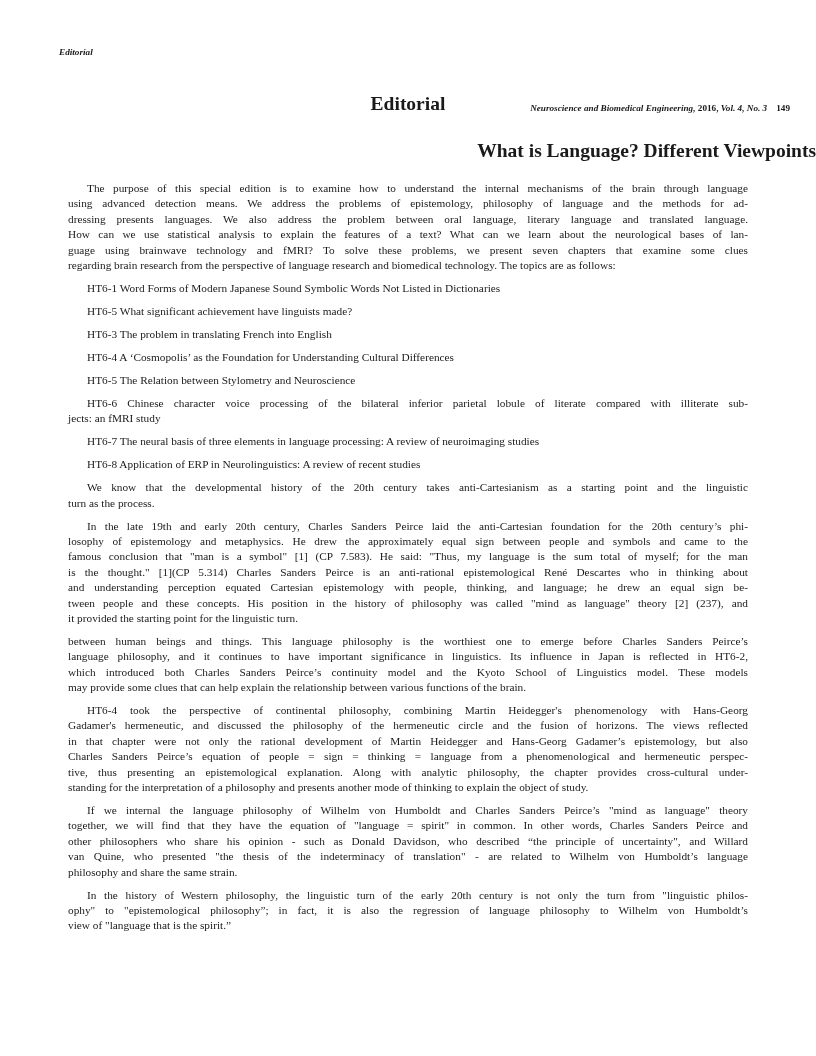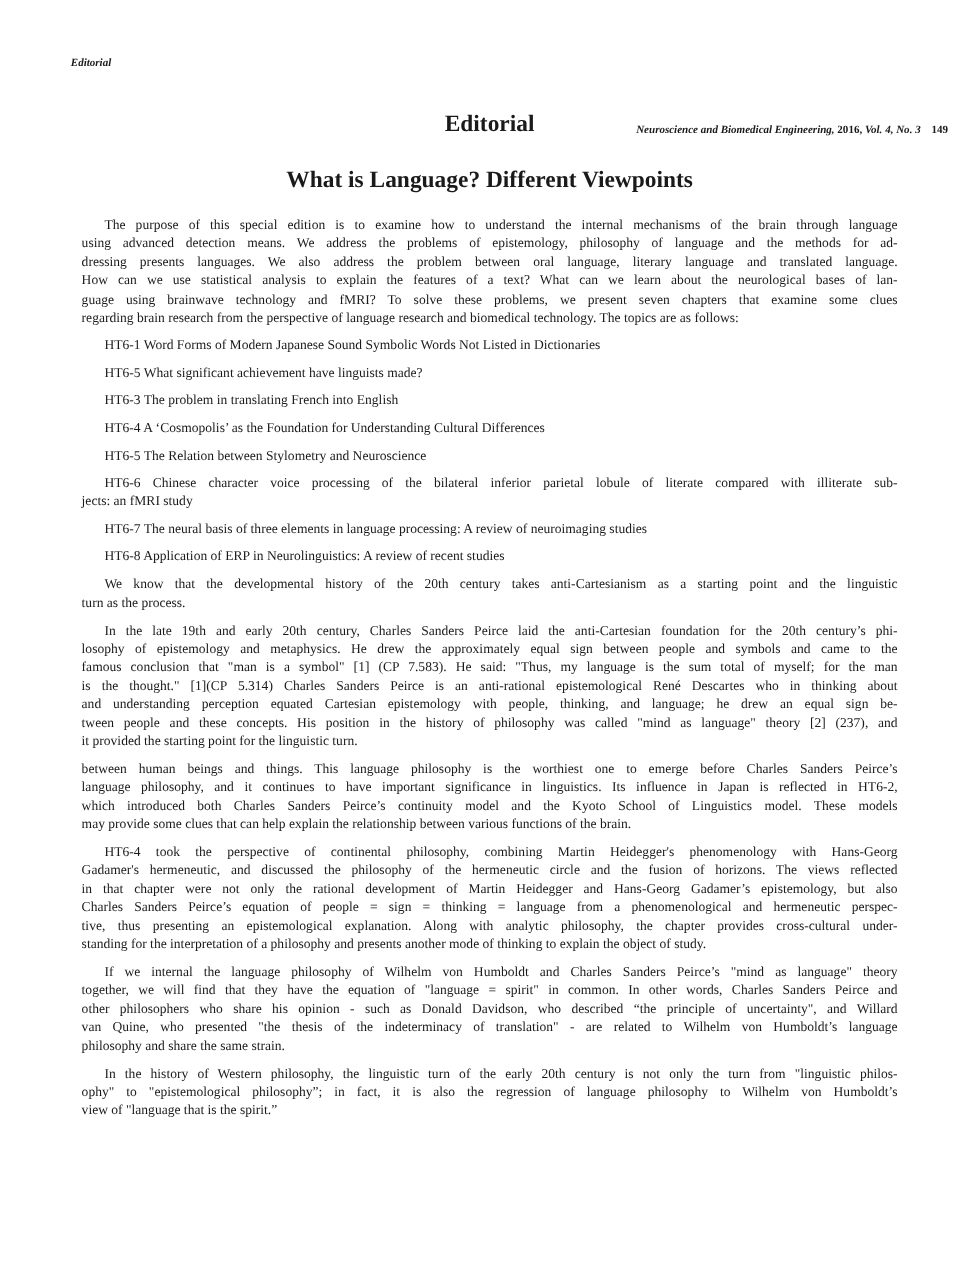--- a/index.html
+++ b/index.html
@@ -6,21 +6,21 @@
   body { width: 816px; height: 1056px; position: relative; overflow: hidden;
          font-family: "Liberation Serif", "DejaVu Serif", serif; color: #1a1a1a; }
   .running-head { position: absolute; top: 47px; left: 59px; right: 26px; height: 14px;
                   font-size: 9.2px; font-weight: bold; }
   .rh-left { position: absolute; left: 0; top: 0; font-style: italic; }
   .rh-right { position: absolute; right: 0; top: 12px; white-space: nowrap; margin-top: 44px; }
   .rh-right .it { font-style: italic; }
   .rh-right .page-no { margin-left: 9px; font-style: normal; }
   .section-title { position: absolute; top: 93px; left: 0; width: 816px; text-align: center;
                    font-size: 19.5px; font-weight: bold; }
-  .article-title { position: absolute; top: 140px; left: 0; width: 816px; text-align: center;
+  .article-title { position: absolute; top: 140px; left: 0; width: 816px; text-align: right;
                    font-size: 19.5px; font-weight: bold; }
   .body { position: absolute; top: 181px; left: 68px; width: 680px; font-size: 11.3px; }
   .para { margin: 0; }
   .line { display: block; height: 15.4px; line-height: 15.4px; white-space: nowrap; }
   .line.just { text-align: justify; text-align-last: justify; }
   .line.first { text-indent: 19px; }
   .gap { height: 7.6px; }
 </style>
 </head>
 <body>

